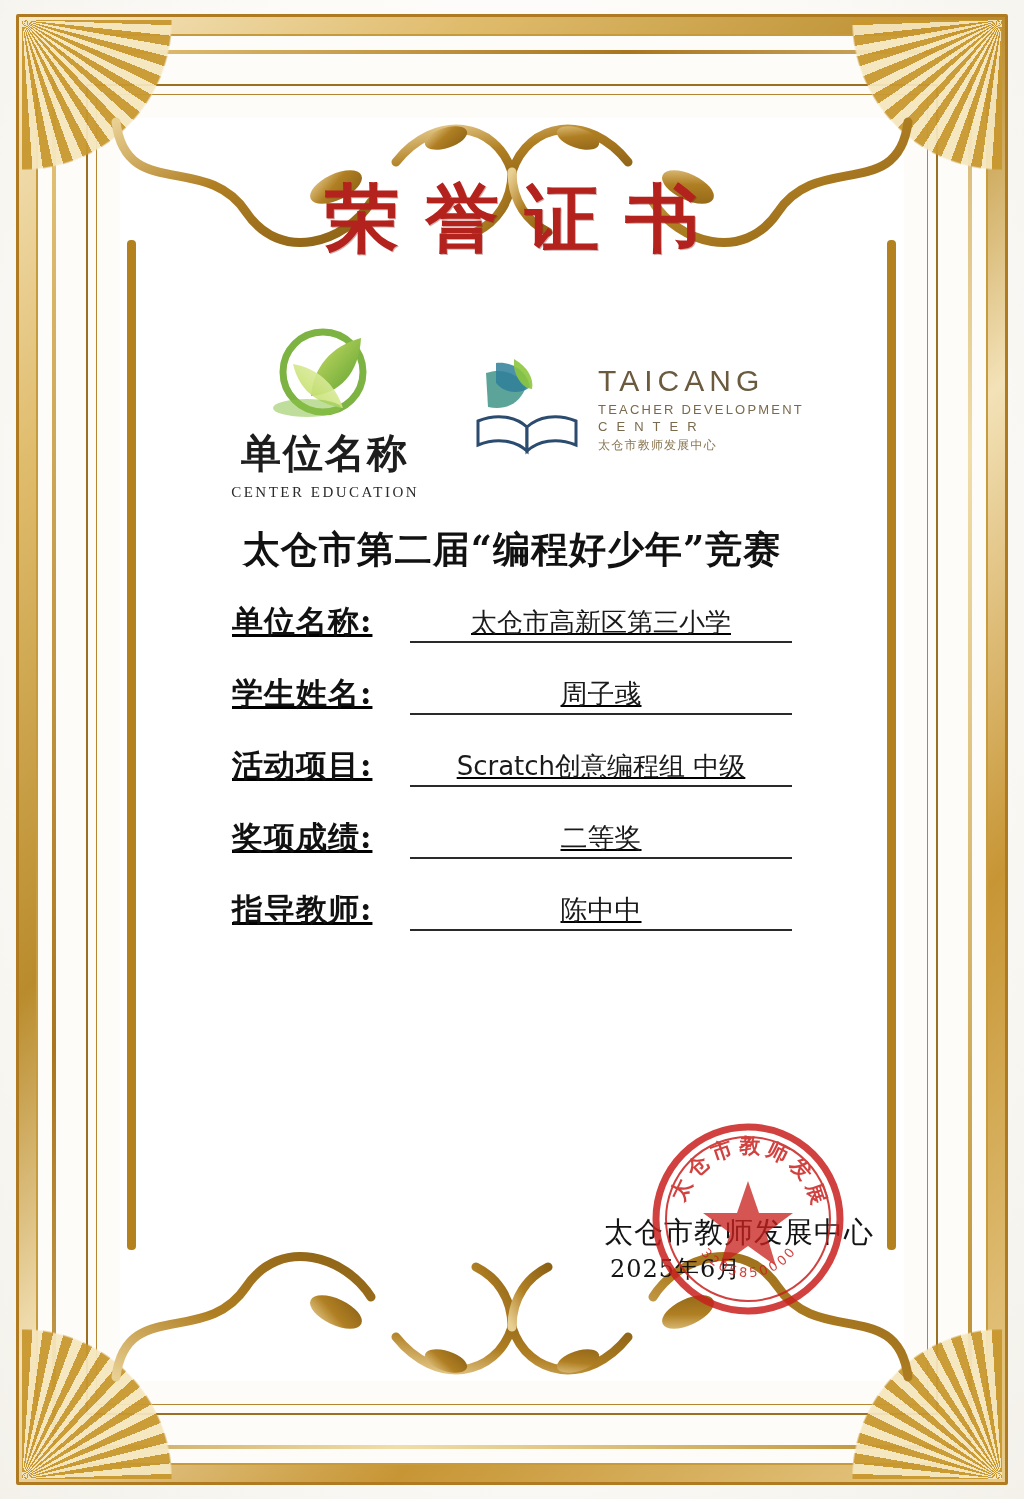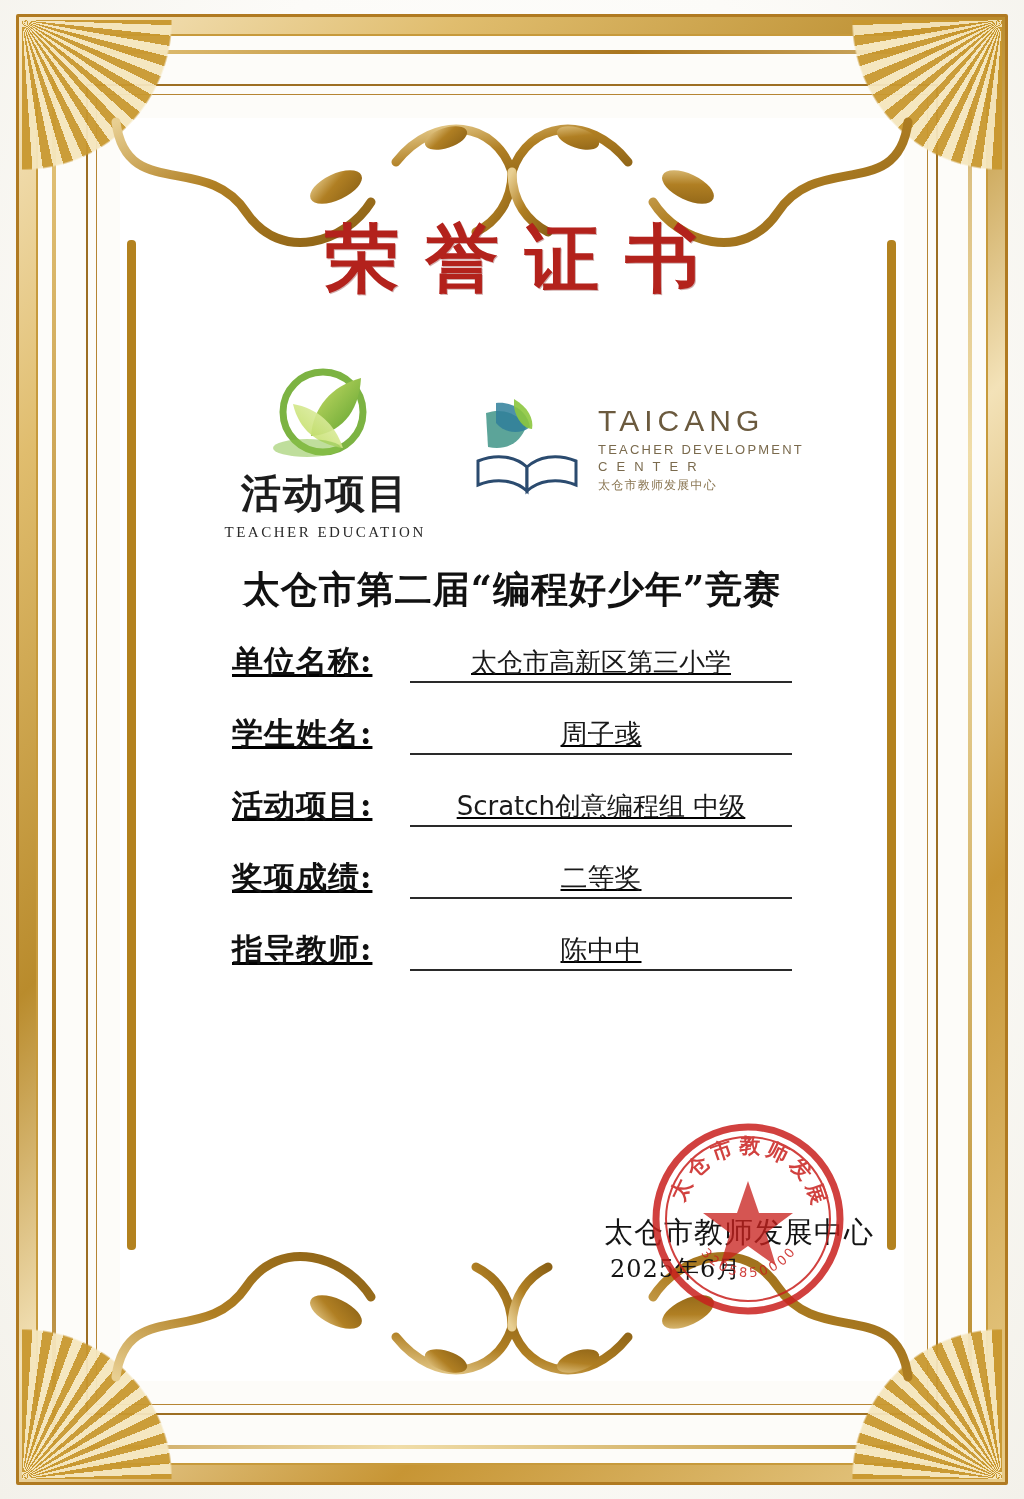--- a/index.html
+++ b/index.html
@@ -89,21 +89,21 @@
   
   .content {
     position: absolute;
     left: 120px; top: 118px; right: 120px; bottom: 118px;
     display: flex;
     flex-direction: column;
     align-items: center;
   }
 
   .cert-title {
-    margin-top: 92px;
+    margin-top: 52px;
     font-family: "DejaVu Serif", serif;
     font-size: 74px;
     letter-spacing: 26px;
     font-weight: 700;
     color: #b3221c;
     text-shadow: 1px 1px 0 rgba(120,20,16,.35);
     padding-left: 26px;
     white-space: nowrap;
   }
 
@@ -339,22 +339,22 @@
             <linearGradient id="lg2" x1="0" y1="1" x2="1" y2="0">
               <stop offset="0%" stop-color="#b9d94f"></stop>
               <stop offset="100%" stop-color="#e9f3bf"></stop>
             </linearGradient>
           </defs>
           <circle cx="58" cy="60" r="40" fill="none" stroke="#7cb342" stroke-width="7"></circle>
           <path d="M96,26 C66,34 48,56 46,84 C74,82 94,62 96,26 Z" fill="url(#lg)"></path>
           <path d="M28,52 C34,78 52,92 78,96 C70,72 52,56 28,52 Z" fill="url(#lg2)" opacity=".9"></path>
           <ellipse cx="42" cy="96" rx="34" ry="9" fill="#8bc34a" opacity=".55"></ellipse>
         </svg>
-        <div class="logo-cn">活动项目</div>
-        <div class="logo-en">TEACHER EDUCATION</div>
+        <div class="logo-cn">单位名称</div>
+        <div class="logo-en">CENTER EDUCATION</div>
       </div>
 
       <div class="logo-tdc">
         <svg width="110" height="120" viewBox="0 0 110 120">
           <path d="M14,24 C32,18 48,26 54,38 C48,54 34,62 16,58 Z" fill="#4a9a8e" opacity=".9"></path>
           <path d="M24,14 C42,12 56,24 58,38 C48,46 32,44 24,34 Z" fill="#2f7f9a" opacity=".85"></path>
           <path d="M42,10 C56,18 62,30 60,40 C52,40 44,30 42,18 Z" fill="#8cc63e" opacity=".9"></path>
           <path d="M6,72 C26,64 44,68 55,78 C44,72 26,72 8,80 Z" fill="#2b4b6f"></path>
           <path d="M104,72 C84,64 66,68 55,78 C66,72 84,72 102,80 Z" fill="#2b4b6f"></path>
           <path d="M6,72 L6,96 C26,88 44,92 55,102 L55,78 C44,68 26,64 6,72 Z" fill="#ffffff" stroke="#2b4b6f" stroke-width="3"></path>

